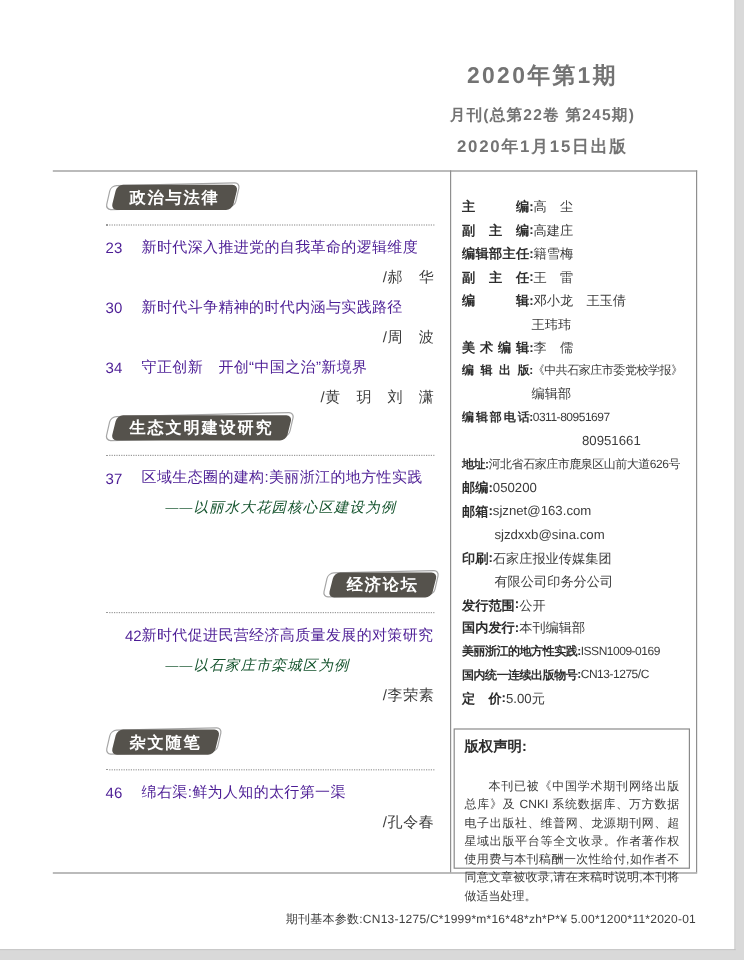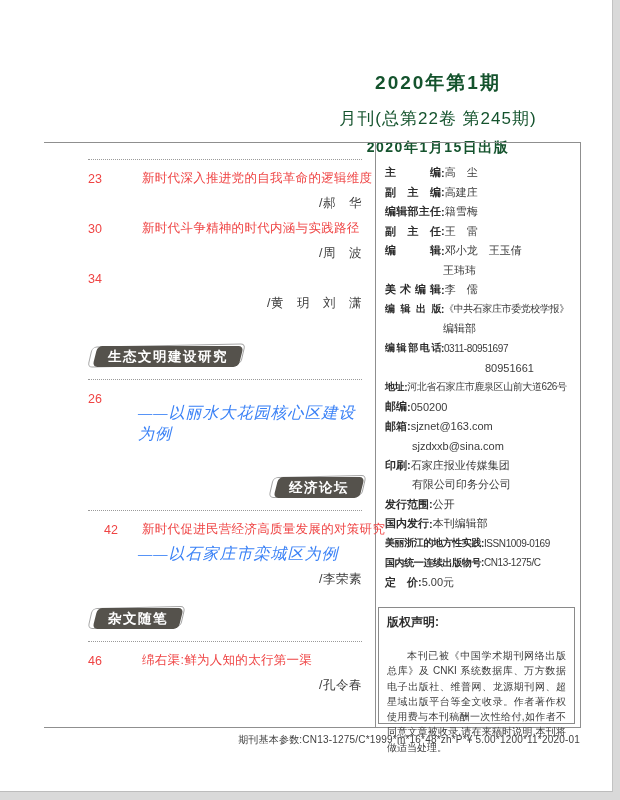--- a/index.html
+++ b/index.html
@@ -7,107 +7,110 @@
     width:620px;height:800px;position:relative;
     background:#d9d9d9;
     font-family:"Liberation Sans","DejaVu Sans",sans-serif;
     color:#3a3a3a;overflow:hidden;
   }
   .page{
     position:absolute;left:0;top:0;width:612px;height:791px;
     background:#ffffff;border-right:1px solid #c2c2c2;border-bottom:1px solid #bcbcbc;
   }
   
-  .issue{position:absolute;top:50px;right:44px;width:260px;text-align:center;color:#14532d;margin-top:20px;}
+  .issue{position:absolute;top:50px;right:30px;width:260px;text-align:center;color:#737373;}
   .issue-title{font-size:19px;font-weight:bold;letter-spacing:2px;margin-bottom:11px;}
-  .issue-freq{font-size:17px;font-weight:400;letter-spacing:1px;margin-bottom:9px;}
+  .issue-freq{font-size:13px;font-weight:700;letter-spacing:1px;margin-bottom:9px;}
   .issue-date{font-size:14px;font-weight:600;letter-spacing:1.5px;}
   
   .rule{position:absolute;background:#8f8f8f;}
   .rule-top{left:44px;top:142px;width:537px;height:1px;}
   .rule-bottom{left:44px;top:727px;width:537px;height:1px;}
   .rule-div{left:375px;top:142px;width:1px;height:585px;}
   .rule-right{left:580px;top:142px;width:1px;height:585px;}
   
   .toc{position:absolute;left:0;top:0;width:612px;height:791px;}
   .sec{position:absolute;left:88px;width:274px;}
   .tagwrap{height:28px;margin-left:7px;}
   .tag{position:relative;display:inline-block;height:21px;}
   .tag-outline{position:absolute;left:-5px;top:-1px;right:-2px;bottom:1px;
     border:1px solid #a6a6a6;border-radius:5px;transform:skewX(-14deg) rotate(-1.3deg);}
   .tag-bg{position:absolute;left:0;top:0;right:0;bottom:0;background:#55524c;
     border-radius:5px;transform:skewX(-14deg);}
   .tag-text{position:relative;display:block;padding:0 13px;color:#fff;font-weight:bold;
     font-size:13.5px;letter-spacing:1.5px;line-height:21px;}
   .dotted{border-bottom:1px dotted #9a9a9a;height:5px;margin-bottom:6px;}
-  .art-row{height:25px;display:flex;align-items:center;font-size:12.5px;color:#ef4444;gap:24px;}
+  .art-row{height:25px;display:flex;align-items:center;font-size:12.5px;color:#4c1d95;}
   .art-page{width:30px;flex:0 0 30px;}
   .art-title{letter-spacing:0.3px;white-space:nowrap;}
   .art-sub{height:25px;display:flex;align-items:center;padding-left:50px;
     font-family:"Liberation Serif","DejaVu Serif",serif;font-style:italic;
-    font-size:16px;color:#3b82f6;letter-spacing:1px;}
+    font-size:12px;color:#14532d;letter-spacing:1px;}
   .art-auth{height:25px;display:flex;align-items:center;justify-content:flex-end;
     font-size:12.5px;color:#3c3c3c;letter-spacing:0.5px;}
   
   .masthead{position:absolute;left:385px;top:163px;width:192px;font-size:11px;color:#3b3b3b;}
   .m-line{height:19.5px;display:flex;align-items:center;white-space:nowrap;}
   .m-label{font-weight:bold;color:#2d2d2d;}
   .m-label.spread{display:inline-block;width:56px;text-align:justify;text-align-last:justify;}
   .m-colon{font-weight:bold;color:#2d2d2d;}
   .m-line.cont1{padding-left:58px;}
   .m-line.cont2{padding-left:27px;align-items:center;}
   .m-line.contphone{padding-left:100px;}
   .m-line.tight{font-size:10px;letter-spacing:-0.4px;}
   
   .copyright{position:absolute;left:378px;top:607px;width:197px;height:117px;
     box-sizing:border-box;border:1px solid #8a8a8a;padding:6px 8px 4px;background:#fff;}
   .cp-head{font-size:12px;font-weight:bold;color:#2d2d2d;margin-bottom:3px;}
   .cp-body{font-size:10px;line-height:15.3px;color:#3b3b3b;text-align:justify;text-indent:2em;margin-top:17px;}
   
-  .params{position:absolute;top:733px;right:32px;font-size:10px;color:#3f3f3f;letter-spacing:0.2px;}
+  .params{position:absolute;top:759px;right:32px;font-size:10px;color:#3f3f3f;letter-spacing:0.2px;}
 </style>
 </head>
 <body>
 
 <div class="page">
 
   <div class="issue">
     <div class="issue-title">2020年第1期</div>
     <div class="issue-freq">月刊(总第22卷  第245期)</div>
     <div class="issue-date">2020年1月15日出版</div>
   </div>
 
   <div class="rule rule-top"></div>
   <div class="rule rule-bottom"></div>
   <div class="rule rule-div"></div>
   <div class="rule rule-right"></div>
 
   <div class="toc">
       <div class="sec" style="top: 154px;">
+        <div class="tagwrap"><span class="tag"><span class="tag-outline"></span><span class="tag-bg"></span><span class="tag-text">政治与法律</span></span></div>
         <div class="dotted"></div>
         <div class="art-row">
           <span class="art-page">23</span>
           <span class="art-title">新时代深入推进党的自我革命的逻辑维度</span>
         </div>
         <div class="art-auth">/郝　华</div>
         <div class="art-row">
           <span class="art-page">30</span>
           <span class="art-title">新时代斗争精神的时代内涵与实践路径</span>
         </div>
         <div class="art-auth">/周　波</div>
         <div class="art-row">
           <span class="art-page">34</span>
+          <span class="art-title">守正创新　开创“中国之治”新境界</span>
         </div>
         <div class="art-auth">/黄　玥　刘　潇</div>
       </div>
       <div class="sec" style="top: 346px;">
         <div class="tagwrap"><span class="tag"><span class="tag-outline"></span><span class="tag-bg"></span><span class="tag-text">生态文明建设研究</span></span></div>
         <div class="dotted"></div>
         <div class="art-row">
-          <span class="art-page">26</span>
+          <span class="art-page">37</span>
+          <span class="art-title">区域生态圈的建构:美丽浙江的地方性实践</span>
         </div>
         <div class="art-sub">——以丽水大花园核心区建设为例</div>
       </div>
       <div class="sec" style="top: 477px; text-align: right;">
         <div class="tagwrap"><span class="tag"><span class="tag-outline"></span><span class="tag-bg"></span><span class="tag-text">经济论坛</span></span></div>
         <div class="dotted"></div>
         <div class="art-row">
           <span class="art-page">42</span>
           <span class="art-title">新时代促进民营经济高质量发展的对策研究</span>
         </div>

